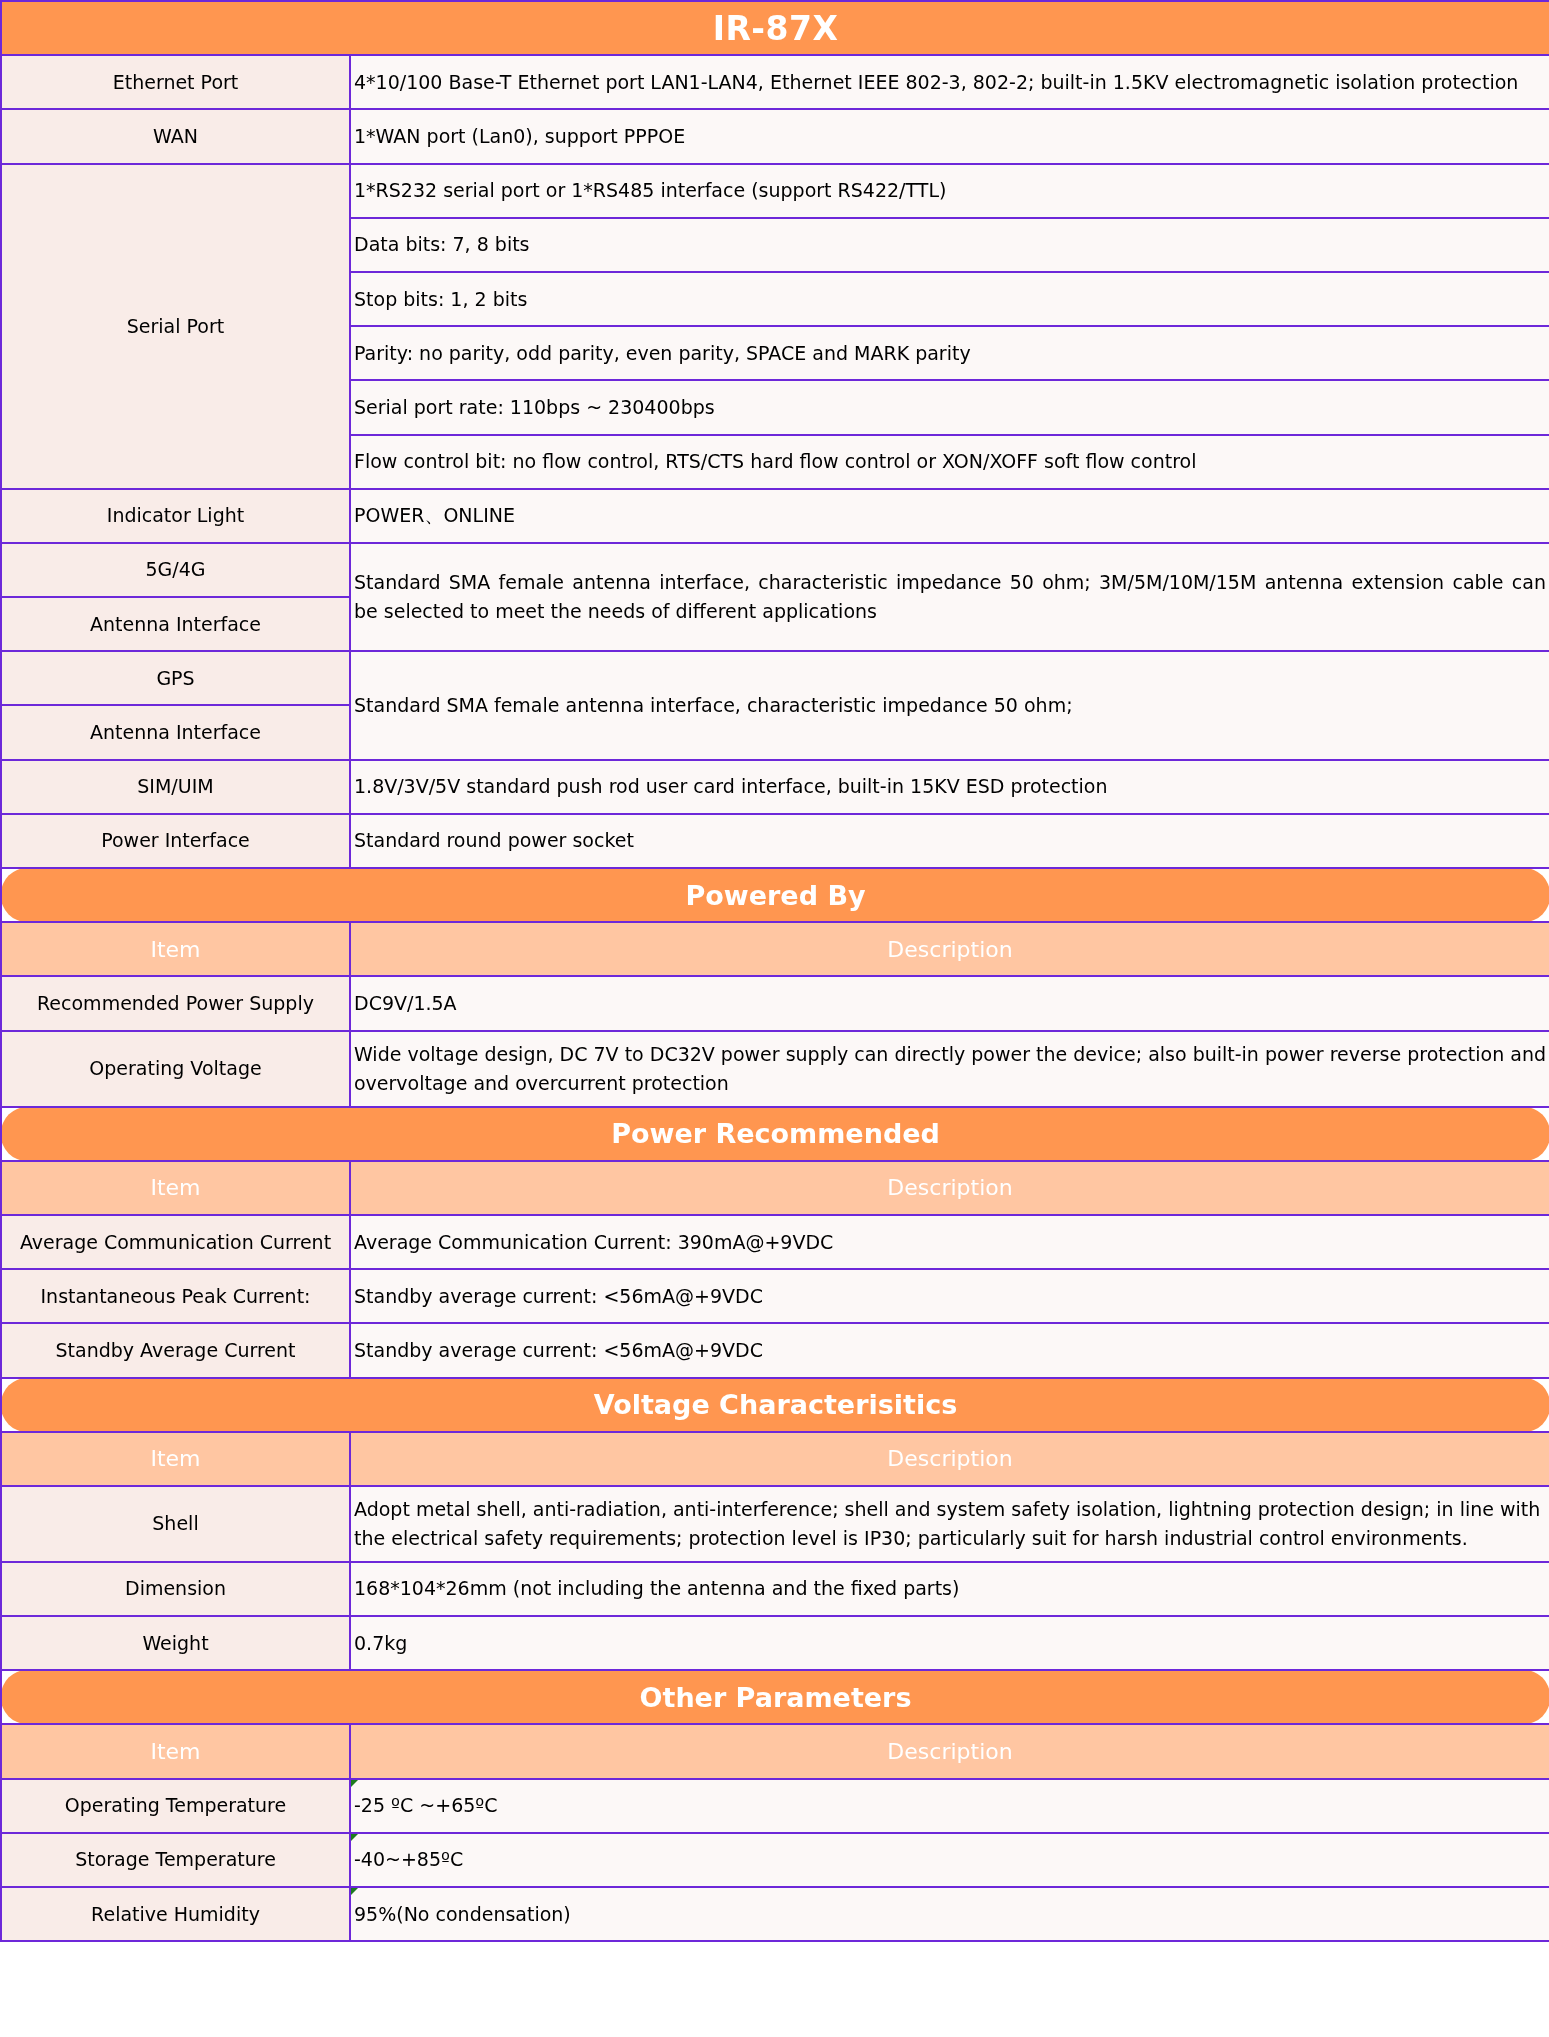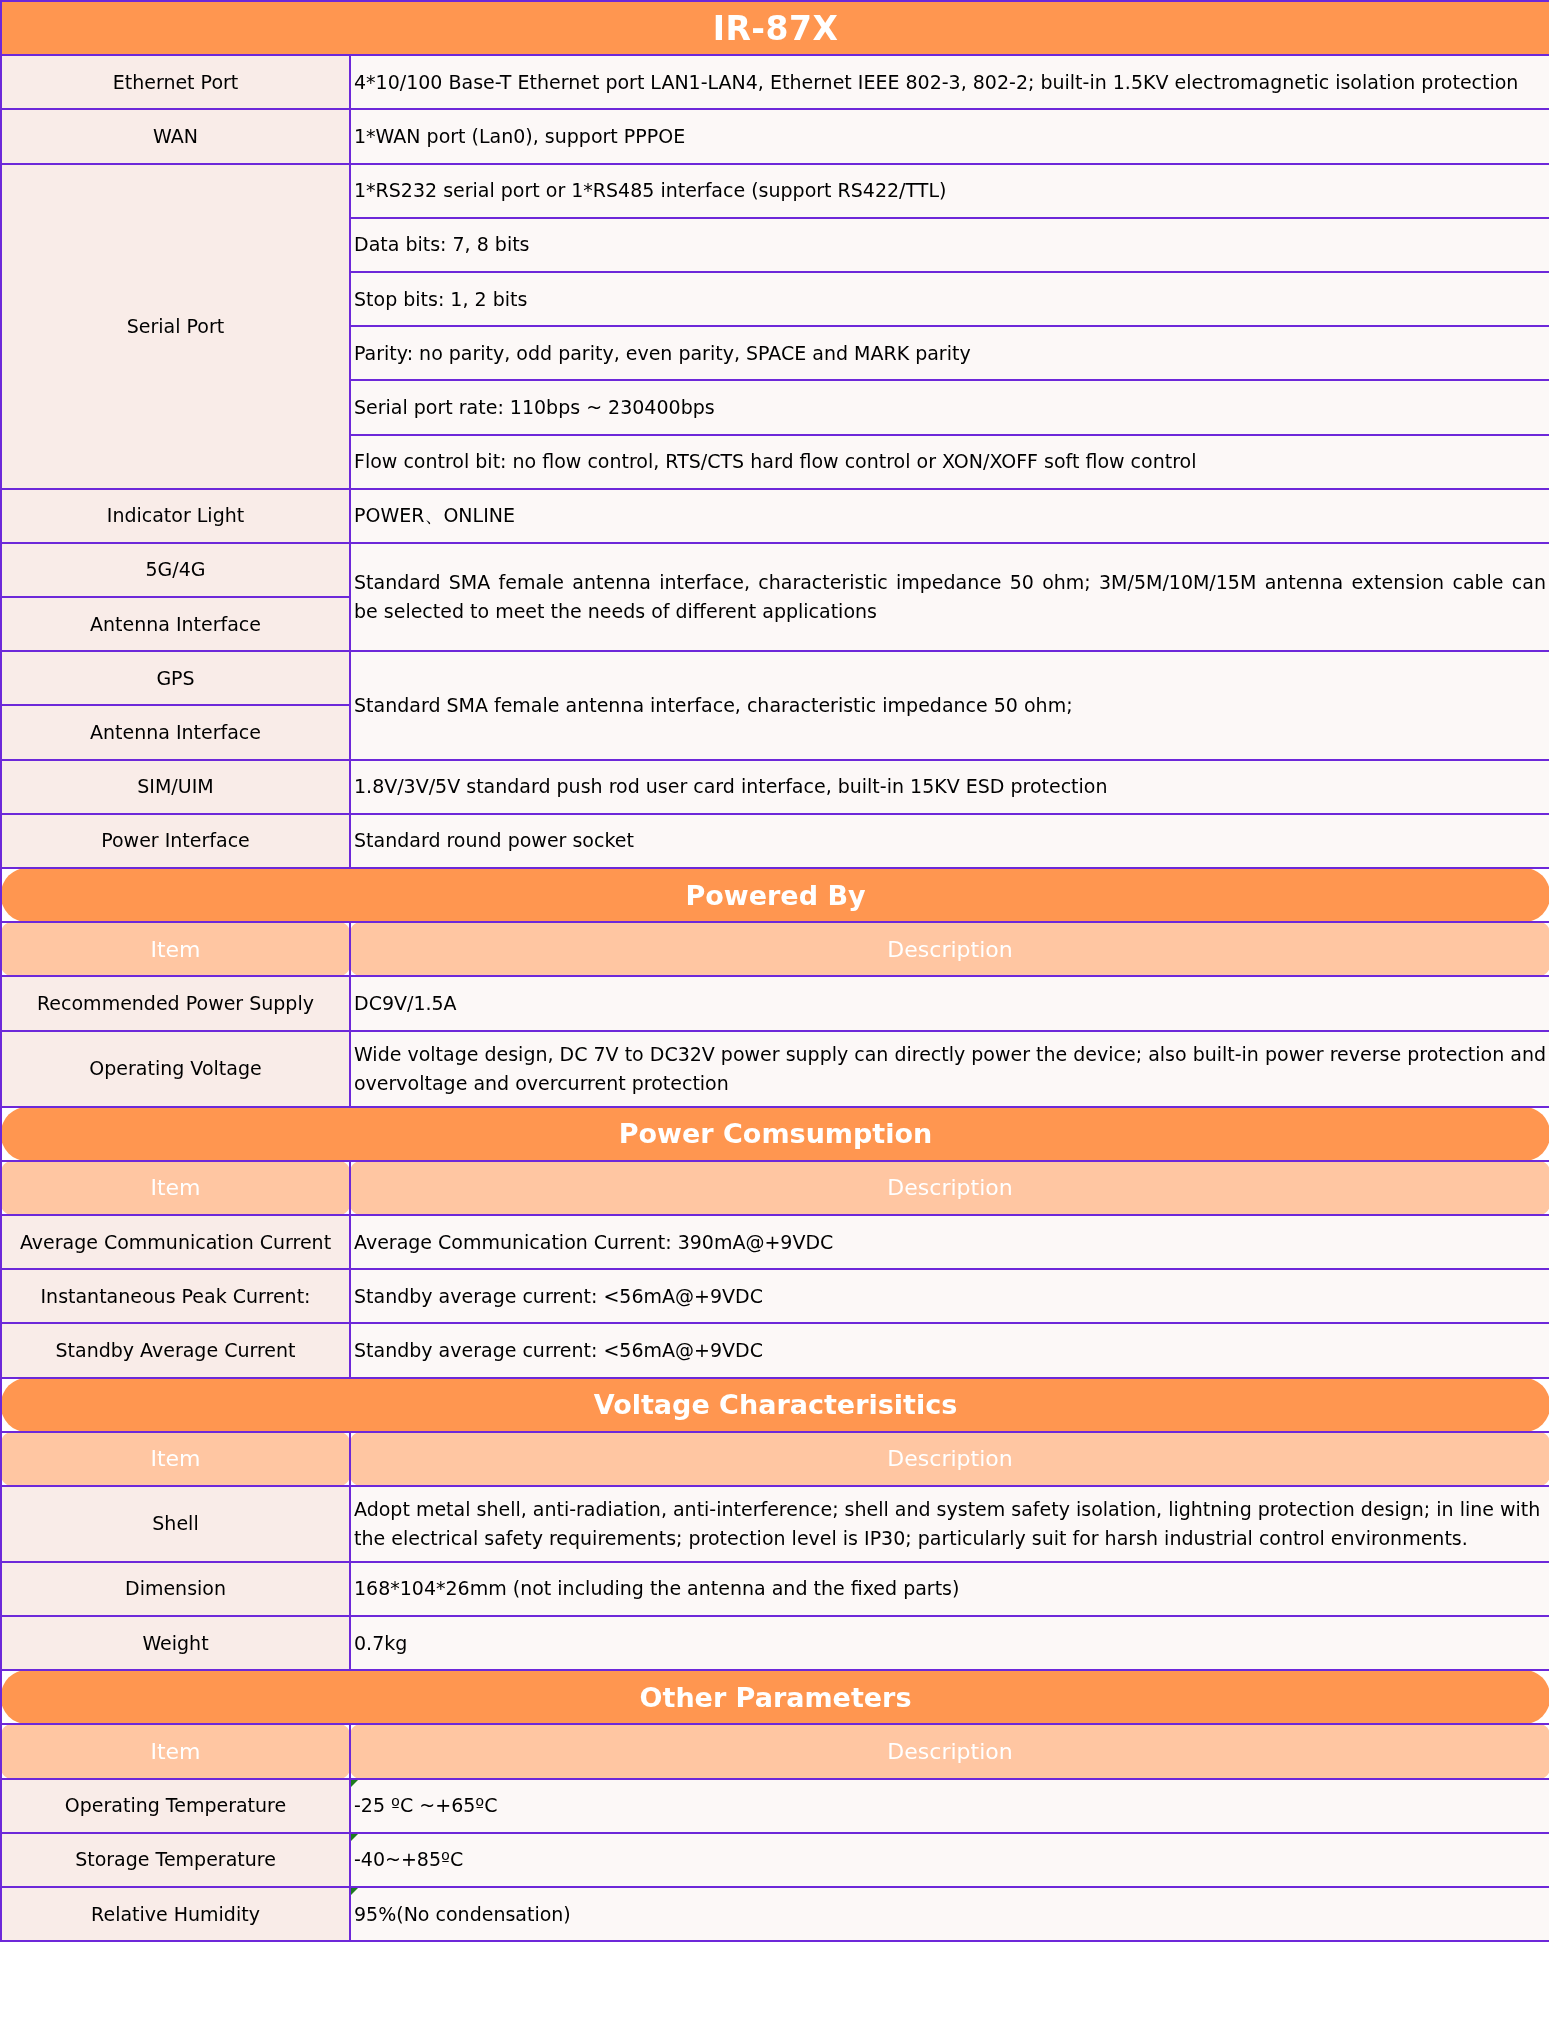--- a/index.html
+++ b/index.html
@@ -36,21 +36,20 @@
     font-weight: bold;
     font-size: 27px !important;
     text-align: center;
     border-radius: 26px;
   }
   td.sub {
     background: #FFC6A2;
     color: #fff !important;
     font-size: 22px !important;
     text-align: center;
-    border-radius: 11px;
   }
   td.label {
     background: #F9ECE8;
     text-align: center;
     margin-left: 48px;
   }
   td.desc {
     background: #FCF8F7;
     text-align: left;
   }
@@ -148,21 +147,21 @@
     <tr>
       <td class="label">Recommended Power Supply</td>
       <td class="desc">DC9V/1.5A</td>
     </tr>
     <tr>
       <td class="label">Operating Voltage</td>
       <td class="desc">Wide voltage design, DC 7V to DC32V power supply can directly power the device; also built-in power reverse protection and overvoltage and overcurrent protection</td>
     </tr>
 
     <tr>
-      <td class="section" colspan="2">Power Comsumption</td>
+      <td class="section" colspan="2">Power Recommended</td>
     </tr>
     <tr>
       <td class="sub">Item</td>
       <td class="sub">Description</td>
     </tr>
     <tr>
       <td class="label">Average Communication Current</td>
       <td class="desc">Average Communication Current: 390mA@+9VDC</td>
     </tr>
     <tr>

